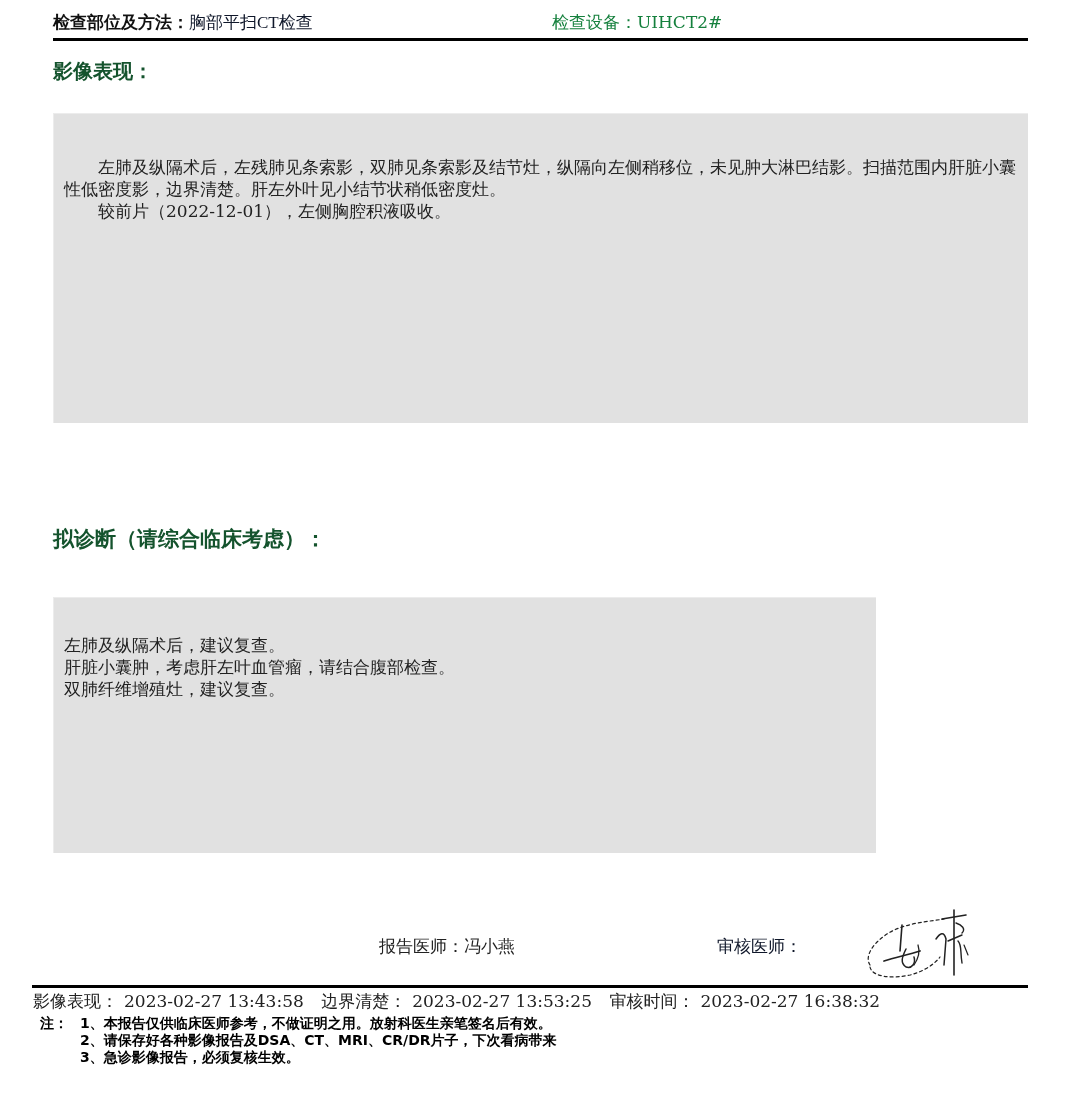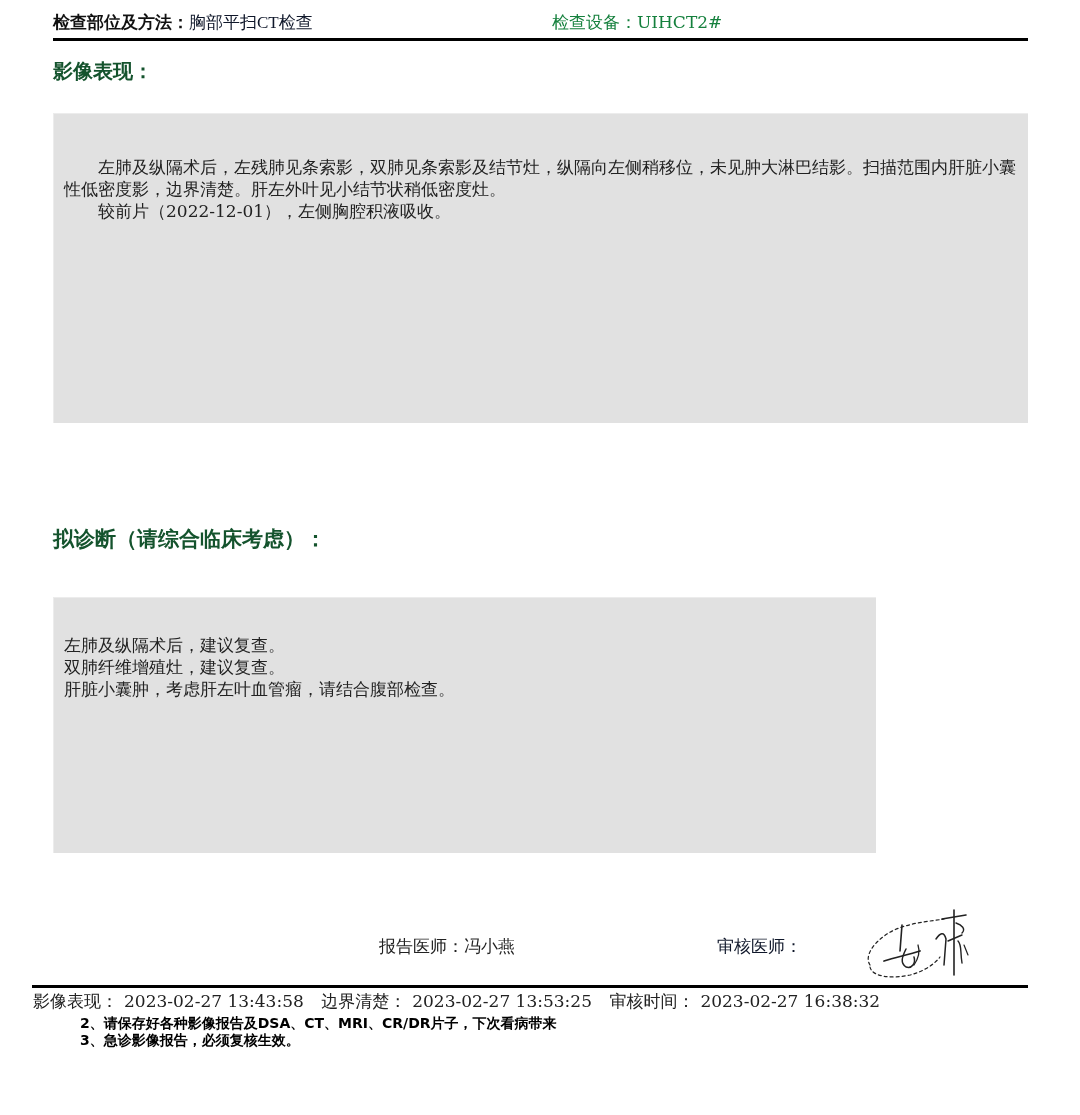--- a/index.html
+++ b/index.html
@@ -65,22 +65,22 @@
 
 <div id="findings-title" class="abs section-title">影像表现：</div>
 <div id="findings-box" class="abs content-box">
   <p class="para-indent">左肺及纵隔术后，左残肺见条索影，双肺见条索影及结节灶，纵隔向左侧稍移位，未见肿大淋巴结影。扫描范围内肝脏小囊性低密度影，边界清楚。肝左外叶见小结节状稍低密度灶。</p>
   <p class="para-indent">较前片（2022-12-01），左侧胸腔积液吸收。</p>
 </div>
 
 <div id="diagnosis-title" class="abs section-title">拟诊断（请综合临床考虑）：</div>
 <div id="diagnosis-box" class="abs content-box">
   <p class="para-plain">左肺及纵隔术后，建议复查。</p>
+  <p class="para-plain">肝脏小囊肿，考虑肝左叶血管瘤，请结合腹部检查。</p>
   <p class="para-plain">双肺纤维增殖灶，建议复查。</p>
-  <p class="para-plain">肝脏小囊肿，考虑肝左叶血管瘤，请结合腹部检查。</p>
 </div>
 
 <div id="reporting-doctor" class="abs">
   <span>报告医师：</span><span>冯小燕</span>
 </div>
 <div id="reviewing-doctor-label" class="abs">审核医师：</div>
 <div id="signature" class="abs">
   <svg width="120" height="78" viewBox="0 0 120 78" fill="none" stroke="#222" stroke-linecap="round" stroke-linejoin="round">
 
     <path d="M8 60 C 0 48, 20 28, 40 22 C 55 17, 70 16, 82 14" stroke-width="1.2" stroke-dasharray="3 3"></path>
@@ -102,15 +102,16 @@
 </div>
 <div id="bottom-rule" class="abs"></div>
 
 <div id="times-row" class="abs">
   <span><span>影像表现：</span><span>2023-02-27 13:43:58</span></span>
   <span><span>边界清楚：</span><span>2023-02-27 13:53:25</span></span>
   <span><span>审核时间：</span><span>2023-02-27 16:38:32</span></span>
 </div>
 
 <div id="notes" class="abs">
+  <span class="note-line"><span class="note-label">注：</span><span>1、本报告仅供临床医师参考，不做证明之用。放射科医生亲笔签名后有效。</span></span>
   <span class="note-line indent">2、请保存好各种影像报告及DSA、CT、MRI、CR/DR片子，下次看病带来</span>
   <span class="note-line indent">3、急诊影像报告，必须复核生效。</span>
 </div>
 
 </body></html>

